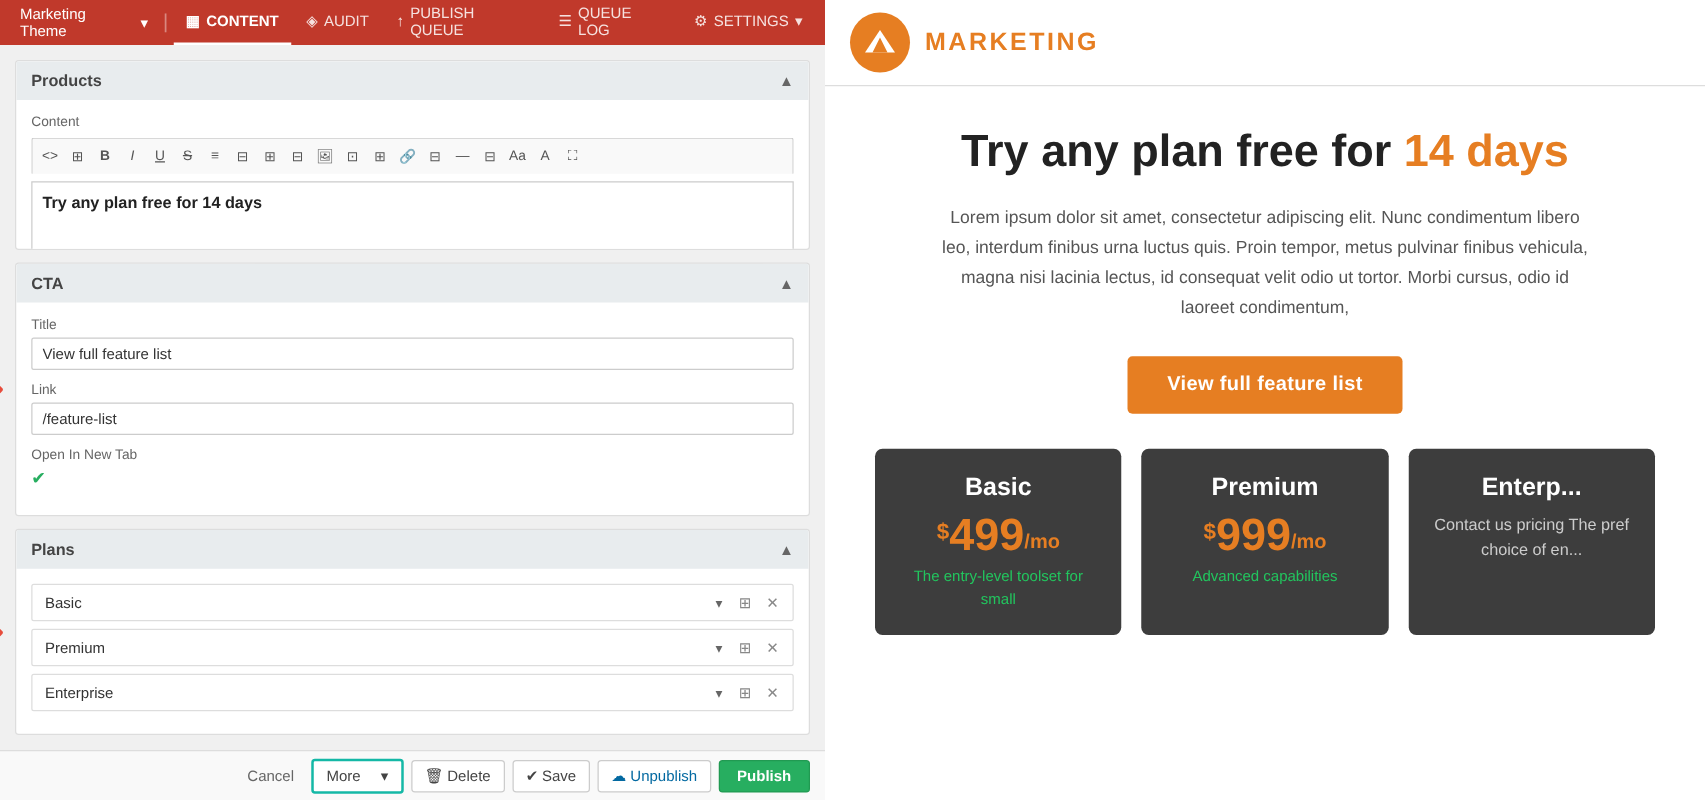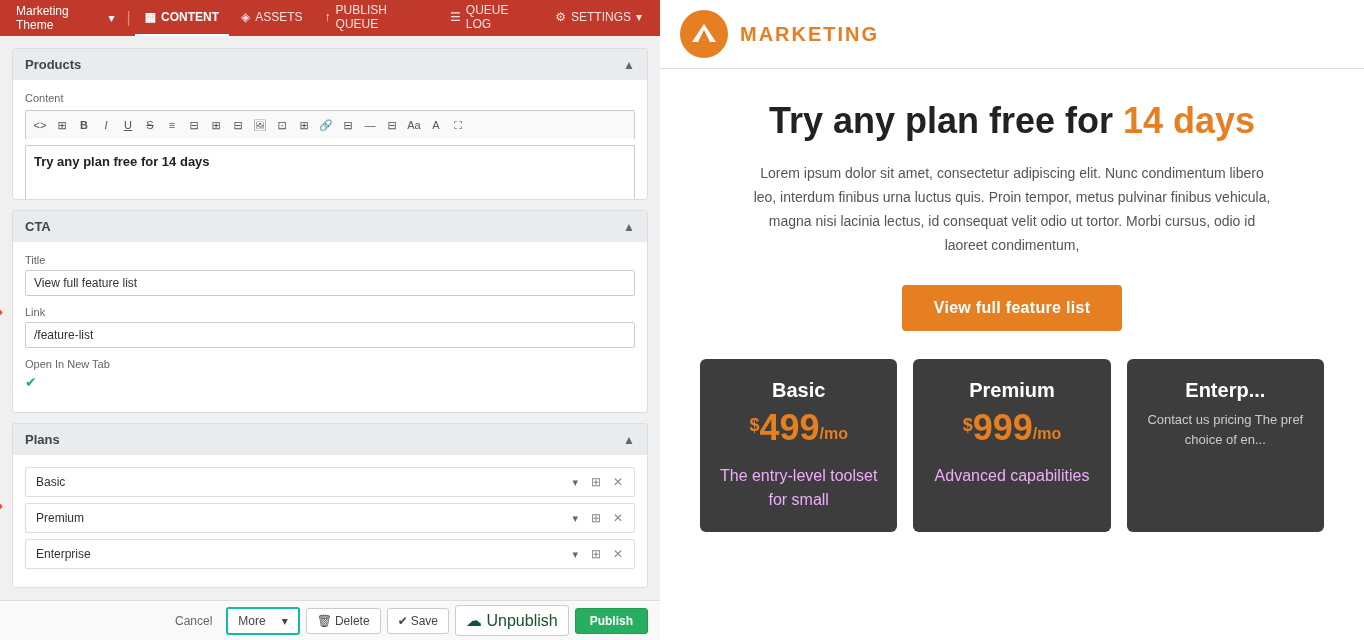--- a/index.html
+++ b/index.html
@@ -217,22 +217,22 @@
       cursor: pointer;
       padding: 5px 10px;
       display: flex;
       align-items: center;
       gap: 3px;
     }
     .btn-unpublish {
       background: #fff;
       border: 1px solid #ccc;
       border-radius: 3px;
-      font-size: 16px;
-      color: #14532d;
+      font-size: 12px;
+      color: #0369a1;
       cursor: pointer;
       padding: 5px 10px;
     }
     .btn-publish {
       background: #27ae60;
       border: 1px solid #219a52;
       border-radius: 3px;
       font-size: 12px;
       color: #fff;
       cursor: pointer;
@@ -345,24 +345,24 @@
       color: #e67e22;
       display: flex;
       align-items: flex-start;
       justify-content: center;
       line-height: 1;
       margin-bottom: 6px;
     }
     .plan-card-price .currency { font-size: 18px; margin-top: 6px; }
     .plan-card-price .period { font-size: 16px; align-self: flex-end; margin-bottom: 4px; }
     .plan-card-desc {
-      font-size: 16px;
-      color: #f0abfc;
+      font-size: 12px;
+      color: #22c55e;
       line-height: 1.5;
-      margin-top: 18px;
+      margin-top: 6px;
     }
     .plan-card-enterprise-text {
       font-size: 13px;
       color: #ccc;
       margin-top: 8px;
     }
 
     
     .section-wrapper {
       position: relative;
@@ -386,21 +386,21 @@
       <span>Marketing Theme</span>
       <span>▾</span>
     </div>
     <span class="nav-divider">|</span>
     <div class="nav-tab active">
       <span>▦</span>
       <span>CONTENT</span>
     </div>
     <div class="nav-tab">
       <span>◈</span>
-      <span>ASSETS</span>
+      <span>AUDIT</span>
     </div>
     <div class="nav-tab">
       <span>↑</span>
       <span>PUBLISH QUEUE</span>
     </div>
     <div class="nav-tab">
       <span>☰</span>
       <span>QUEUE LOG</span>
     </div>
     <div class="nav-tab">

